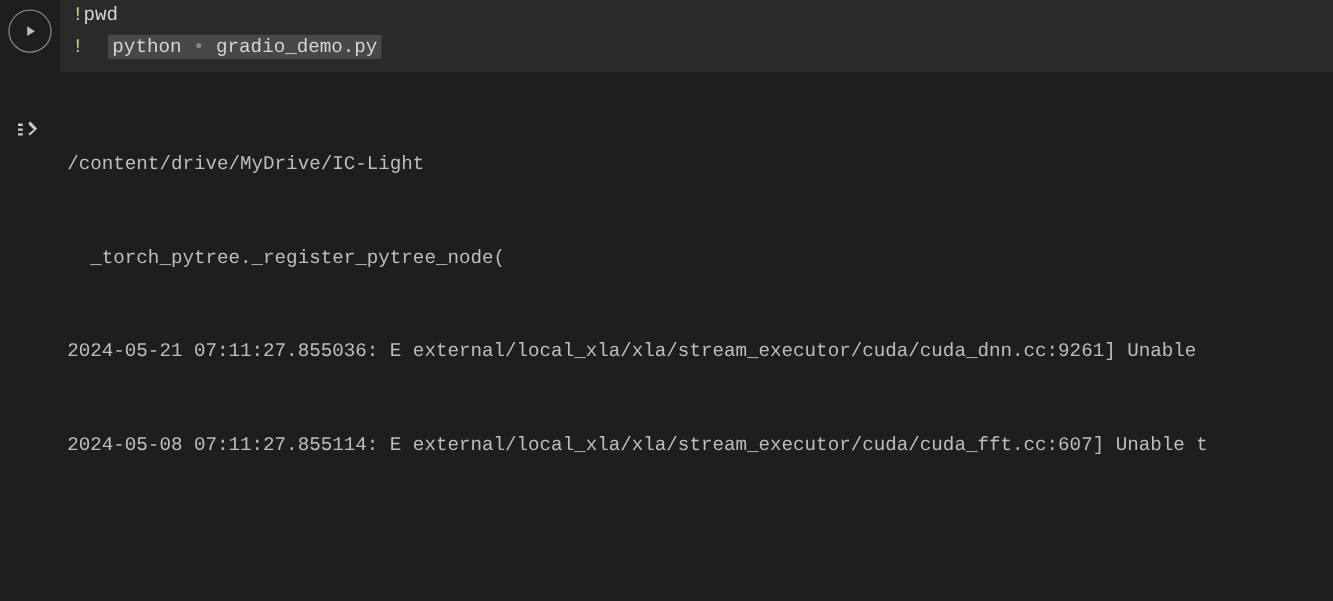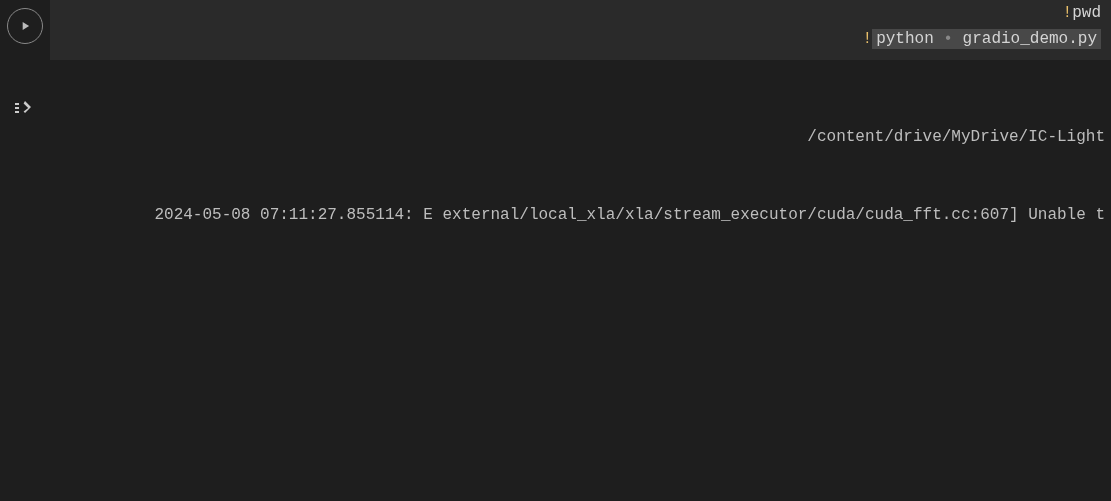--- a/index.html
+++ b/index.html
@@ -52,55 +52,54 @@
     }
     .output-icon svg {
       width: 24px;
       height: 24px;
       fill: #ccc;
     }
     .main {
       flex: 1;
       display: flex;
       flex-direction: column;
-      text-align: right;
     }
     .code-cell {
       background: #2a2a2a;
       padding: 0px 10px 8px 10px;
       border-bottom: 2px solid #1e1e1e;
     }
     .code-line {
       line-height: 26px;
       white-space: pre;
     }
     .ipython-magic {
       color: #e8bf6a;
     }
     .code-text {
       color: #d4d4d4;
     }
     .highlighted {
       background: #484848;
       padding: 1px 4px;
+      margin-left: 20px;
     }
     .separator {
       color: #888;
     }
     .output {
       padding: 10px 6px 10px 6px;
       line-height: 26px;
       font-size: 16px;
       white-space: pre;
       overflow: hidden;
       color: #bdbdbd;
     }
     .output-line {
       white-space: pre;
-      margin-left: 44px;
     }
   </style>
 </head>
 <body>
 
 <div class="gutter">
   <div class="run-button">
     <svg viewBox="0 0 24 24">
       <path d="M8 5v14l11-7z"></path>
     </svg>
@@ -113,20 +112,22 @@
 </div>
 
 <div class="main">
   <div class="code-cell">
     <div class="code-line"><span class="ipython-magic">!</span><span class="code-text">pwd</span></div>
     <div class="code-line"><span class="ipython-magic">!</span><span class="highlighted"><span class="code-text">python</span> <span class="separator">•</span> <span class="code-text">gradio_demo.py</span></span></div>
   </div>
 
   <div class="output">
     <div class="output-line">/content/drive/MyDrive/IC-Light</div>
+    <div class="output-line">  _torch_pytree._register_pytree_node(</div>
+    <div class="output-line">2024-05-21 07:11:27.855036: E external/local_xla/xla/stream_executor/cuda/cuda_dnn.cc:9261] Unable </div>
     <div class="output-line">2024-05-08 07:11:27.855114: E external/local_xla/xla/stream_executor/cuda/cuda_fft.cc:607] Unable t</div>
     
     
     
     
     
     
     
     
     

